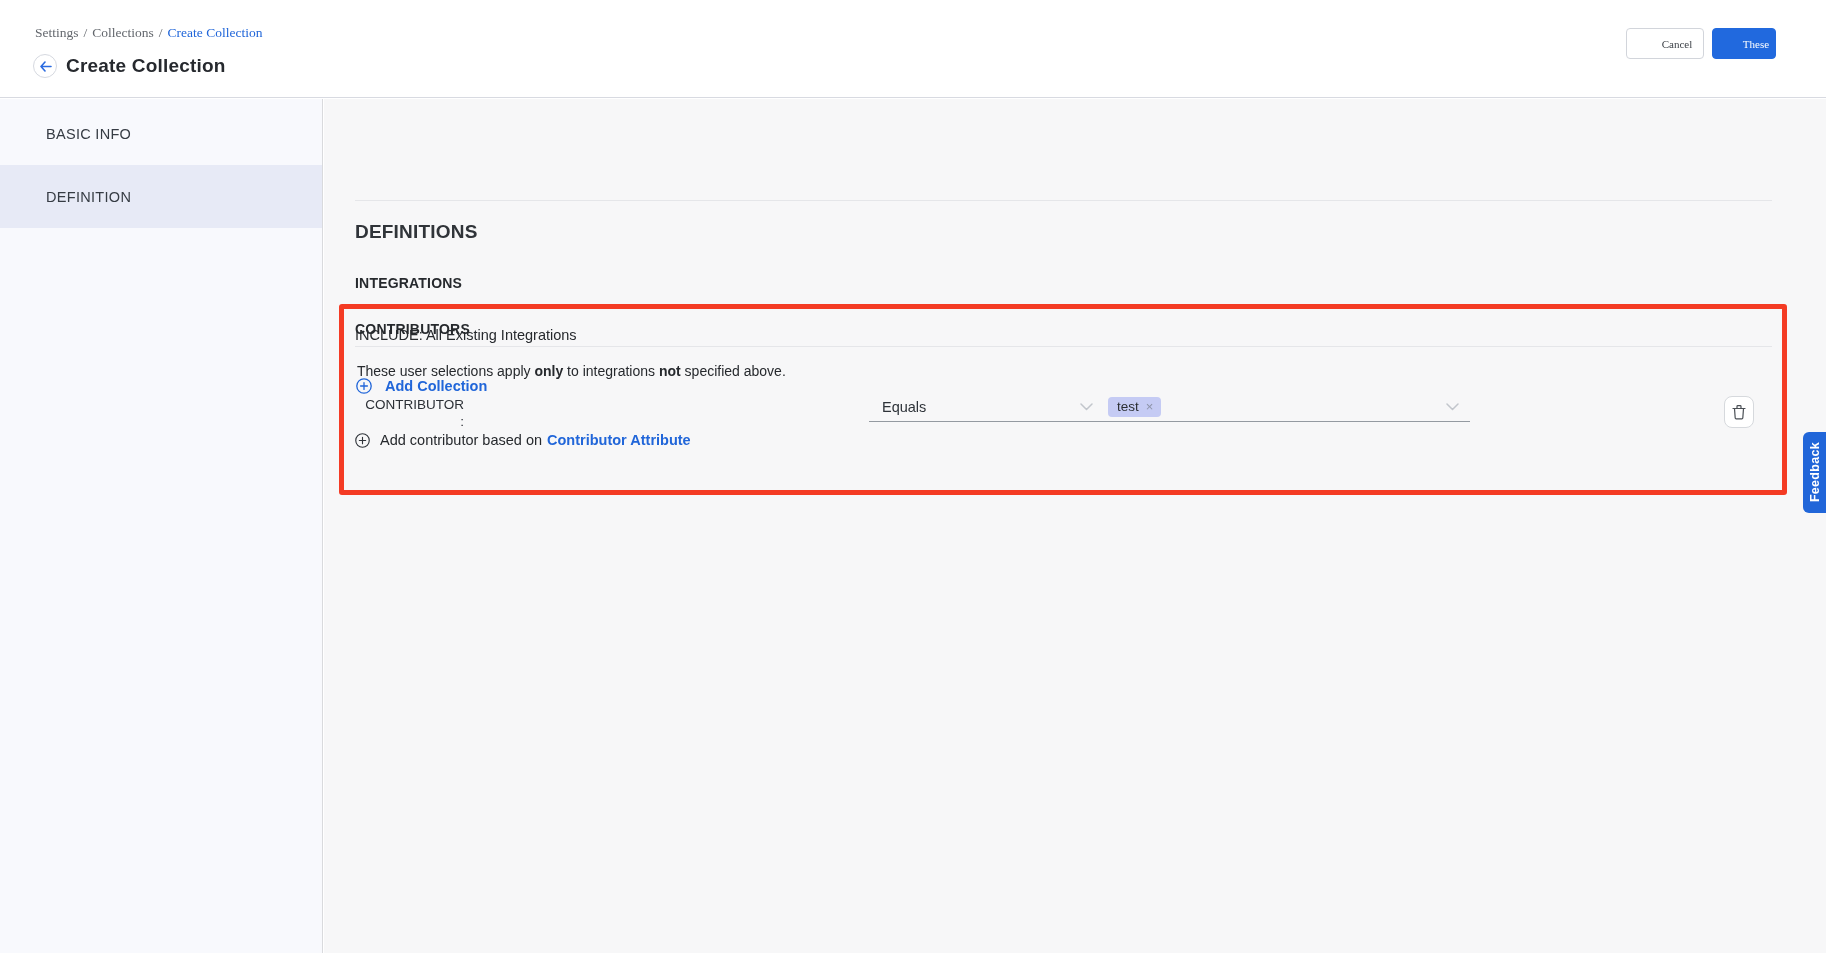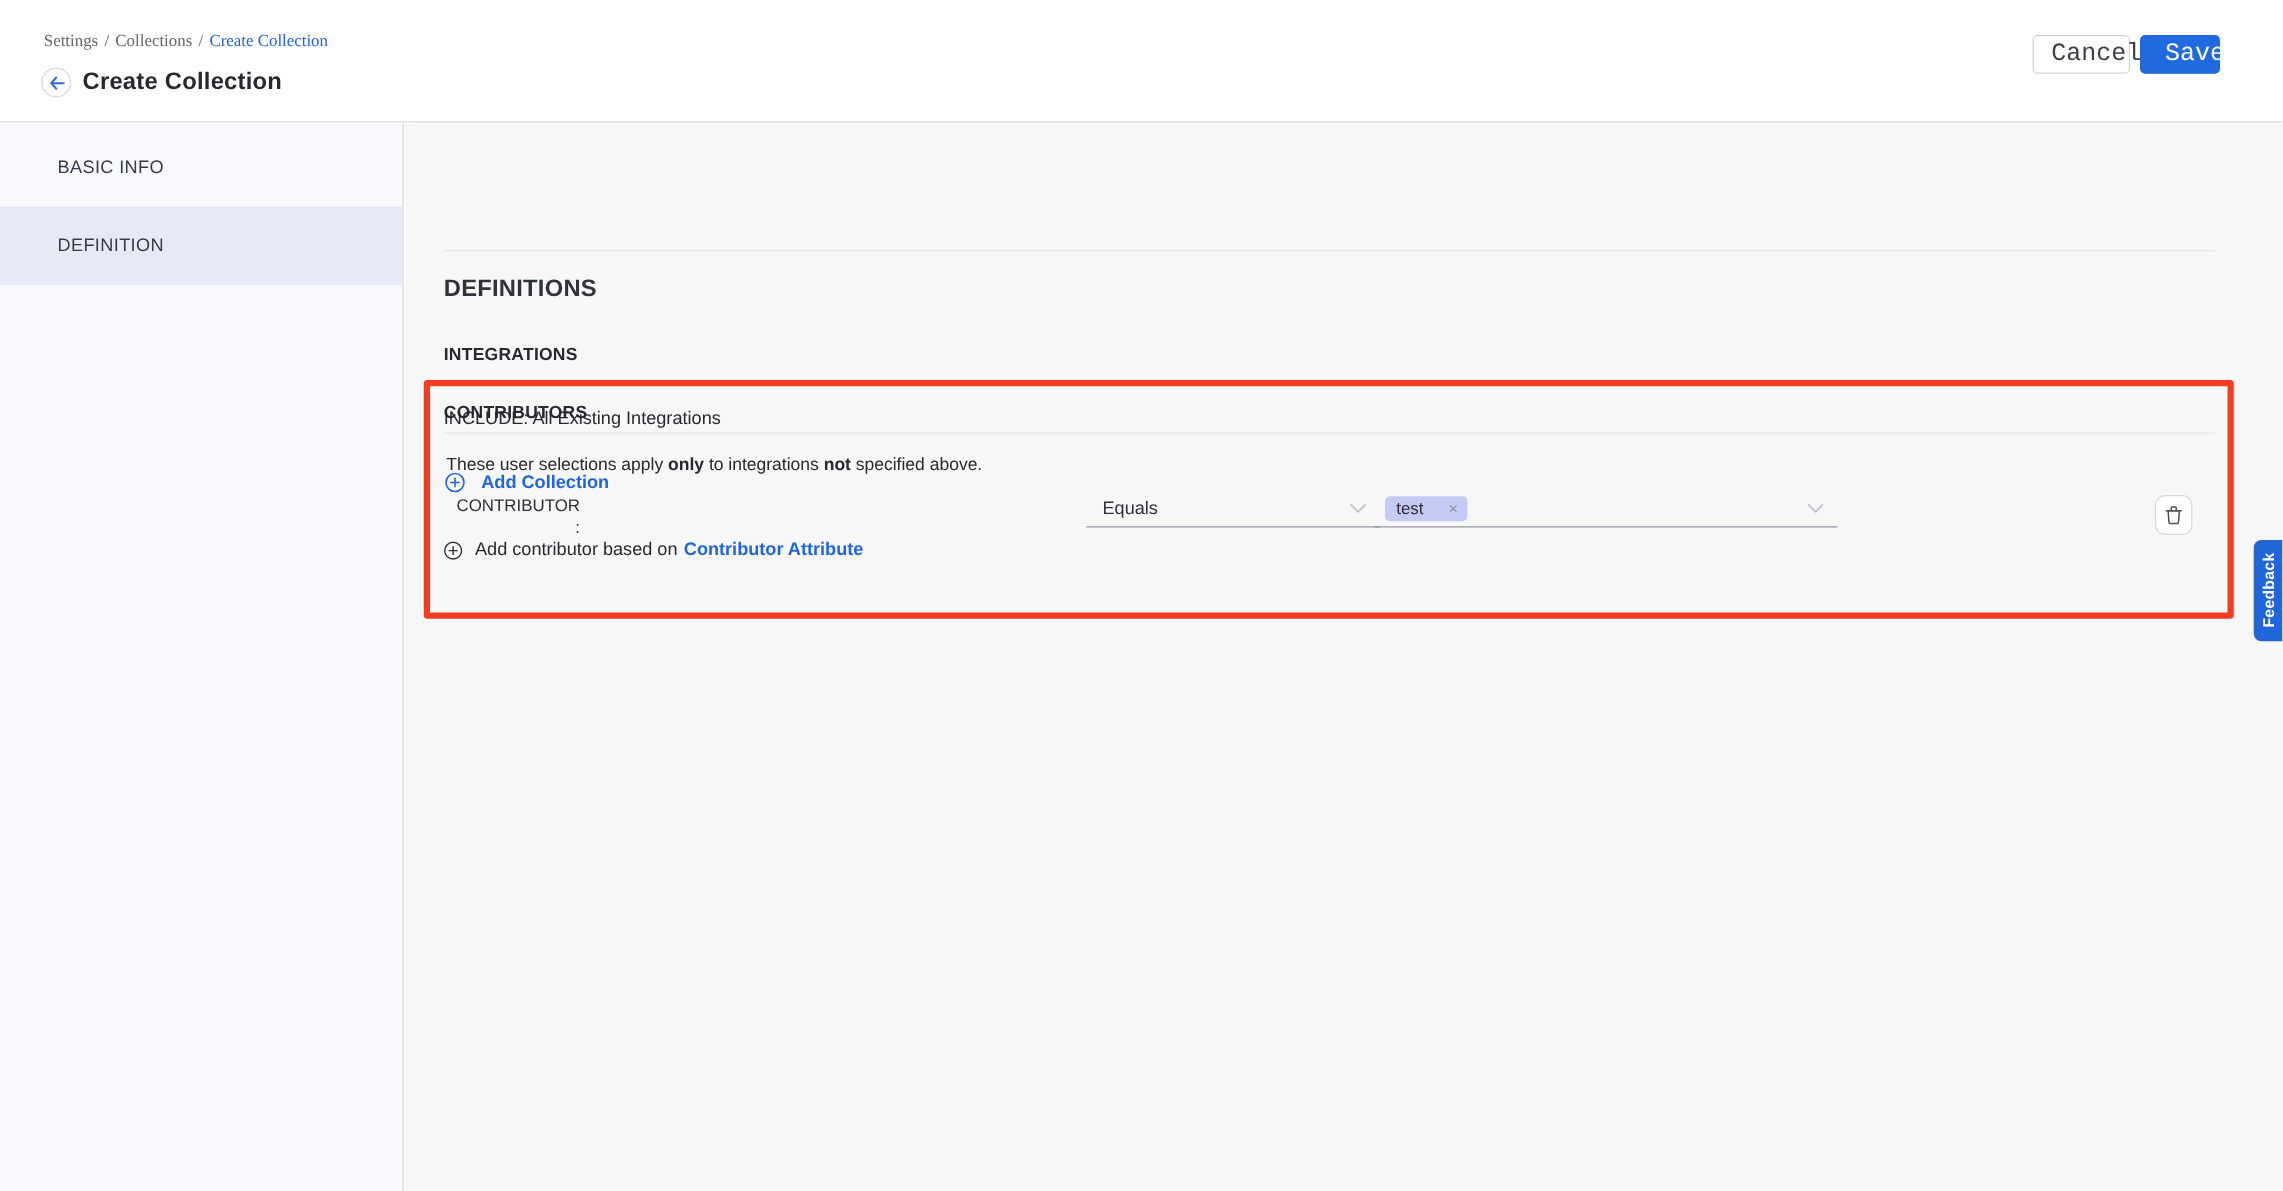--- a/index.html
+++ b/index.html
@@ -8,21 +8,21 @@
   .page { position:relative; width:1826px; height:953px; overflow:hidden; background:#fff; }
 
   
   .header { position:absolute; left:0; top:0; width:1826px; height:98px; background:#ffffff; border-bottom:1px solid #d8dae1; }
   .breadcrumb { position:absolute; left:35px; top:25px; font-size:13.5px; color:#63676d;font-family:Liberation Serif, serif; }
   .breadcrumb .sep { margin:0 5px; color:#63676d; }
   .breadcrumb .crumb-current { color:var(--accent); }
   .back-btn { position:absolute; left:33px; top:54px; width:24px; height:24px; border:1px solid #d6d9e0; border-radius:50%; background:#fff; display:flex; align-items:center; justify-content:center; cursor:pointer; }
   .back-btn svg { display:block; }
   .page-title { position:absolute; left:66px; top:55px; font-size:19px; font-weight:700; color:#26292e; letter-spacing:.2px; }
-  .btn { position:absolute; top:28px; height:31px; border-radius:4px; font-size:20px; display:flex; align-items:center; justify-content:center; cursor:pointer; font-family:Liberation Mono, monospace;padding-left:24px; }
+  .btn { position:absolute; top:28px; height:31px; border-radius:4px; font-size:11px; display:flex; align-items:center; justify-content:center; cursor:pointer; font-family:Liberation Serif, serif;padding-left:24px; }
   .btn-cancel { left:1626px; width:78px; background:#fff; border:1px solid #d2d5db; color:#3a3f45; }
   .btn-save { left:1712px; width:64px; background:var(--save); border:1px solid var(--save); color:#fff; }
 
   
   .sidebar { position:absolute; left:0; top:99px; bottom:0; width:323px; background:#f8f9fd; border-right:1px solid #d9dadd; padding-top:3px; }
   .side-item { height:63px; display:flex; align-items:center; padding-left:46px; font-size:14.5px; color:#363c44; letter-spacing:.3px; cursor:pointer; }
   .side-item.active { background:var(--active-item); }
 
   
   .main { position:absolute; left:324px; top:99px; right:0; bottom:0; background:#f7f7f8; }
@@ -45,21 +45,21 @@
 
   .select { position:absolute; top:294px; height:29px; border-bottom:1px solid #949aa1; display:flex; align-items:center; cursor:pointer; }
   .select .value { font-size:14.5px; color:#2e3339; }
   .select .chev { position:absolute; right:11px; top:10px; }
   .select-attribute { left:144px; width:370px; background:#ffffff; border-bottom-color:#7f858d; border-radius:4px 4px 0 0; }
   .select-attribute .value { padding-left:14px; }
   .select-operator { left:545px; width:235px; }
   .select-operator .value { padding-left:13px; }
   .select-values { left:775px; width:371px; }
 
-  .tag { margin-left:9px; display:inline-flex; align-items:center; background:var(--tag-bg); border-radius:4px; padding:2px 8px 3px 9px; font-size:13.5px; color:#2b2e33;gap:13px; }
+  .tag { margin-left:9px; display:inline-flex; align-items:center; background:var(--tag-bg); border-radius:4px; padding:2px 8px 3px 9px; font-size:13.5px; color:#2b2e33; }
   .tag .x { margin-left:7px; color:#8d93a8; font-size:13px; cursor:pointer; }
 
   .trash-btn { position:absolute; left:1400px; top:297px; width:30px; height:32px; background:#fff; border:1px solid #d6d9dd; border-radius:8px; display:flex; align-items:center; justify-content:center; cursor:pointer; }
 
   .add-ctr-row { position:absolute; left:31px; top:333px; display:flex; align-items:center; font-size:14.5px; color:#26292d; }
   .add-ctr-row .lnk { color:var(--accent); font-weight:700; margin-left:5px; cursor:pointer; }
   .add-ctr-row .pre { margin-left:10px; }
 
   
   .feedback { position:absolute; left:1803px; top:432px; width:23px; height:81px; background:var(--accent); border-radius:6px 0 0 6px; display:flex; align-items:center; justify-content:center; cursor:pointer; }
@@ -74,21 +74,21 @@
     <div class="breadcrumb">
       <span>Settings</span><span class="sep">/</span><span>Collections</span><span class="sep">/</span><span class="crumb-current">Create Collection</span>
     </div>
     <div class="back-btn">
       <svg width="13" height="11" viewBox="0 0 13 11">
         <path d="M6 1 L2 5.5 L6 10 M2 5.5 H12" stroke="#2b6be0" stroke-width="1.6" fill="none" stroke-linecap="round" stroke-linejoin="round"></path>
       </svg>
     </div>
     <div class="page-title">Create Collection</div>
     <div class="btn btn-cancel">Cancel</div>
-    <div class="btn btn-save">Save</div>
+    <div class="btn btn-save">These</div>
   </div>
 
   <div class="sidebar">
     <div class="side-item">BASIC INFO</div>
     <div class="side-item active">DEFINITION</div>
   </div>
 
   <div class="main">
 
     <div class="main-title">DEFINITIONS</div>

